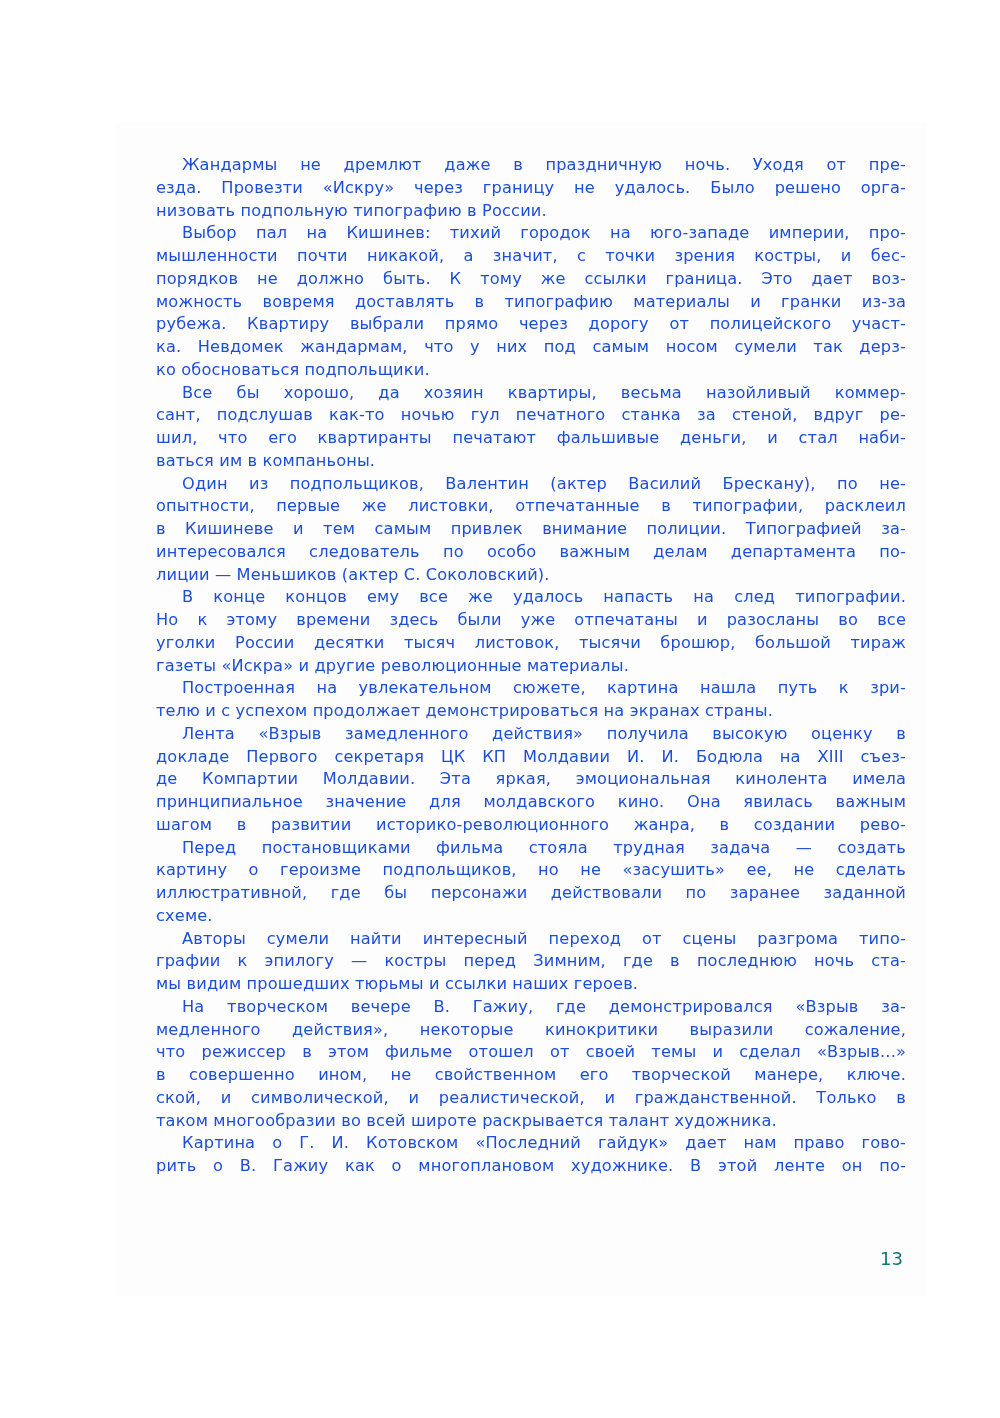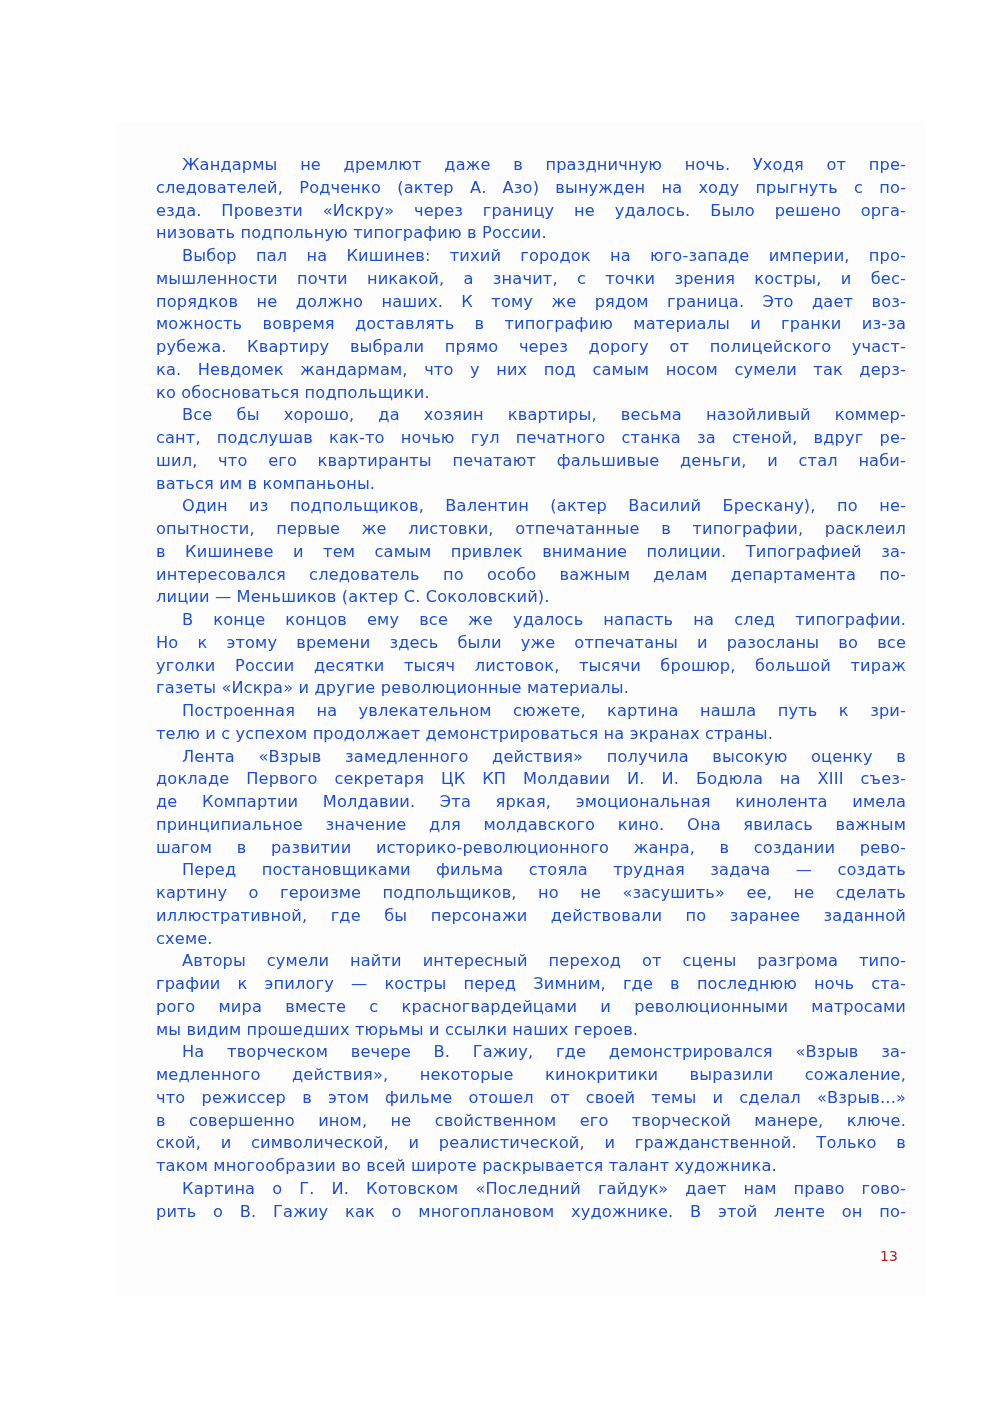--- a/index.html
+++ b/index.html
@@ -13,39 +13,38 @@
     font-family: "DejaVu Sans", sans-serif;
     font-size: 16.2px; line-height: 22.75px; color: #1d4ed8;
     letter-spacing: 0.15px;
   }
   .para { margin: 0; text-align: justify; }
   .line { display: block; white-space: nowrap; text-align: justify; text-align-last: justify; height: 22.75px; }
   .line.last { text-align-last: left; }
   .line.first { padding-left: 26px; }
   .page-number {
     position: absolute; left: 880px; top: 1248px;
-    font-family: "DejaVu Sans", sans-serif; font-size: 14px; color: #b91c1c;
+    font-family: "DejaVu Sans", sans-serif; font-size: 18px; color: #0f766e;
   }
 </style>
 </head>
 <body>
 
 <div class="page"></div>
 
 <div class="text" id="text-body">
     <div class="para">
       <span class="line first">Жандармы не дремлют даже в праздничную ночь.  Уходя от пре-</span>
-      <span class="line">следователей, Родченко (актер А. Азо) вынужден на ходу прыгнуть с по-</span>
       <span class="line">езда. Провезти «Искру» через границу не удалось. Было решено орга-</span>
       <span class="line last">низовать подпольную типографию в России.</span>
     </div>
     <div class="para">
       <span class="line first">Выбор пал на Кишинев: тихий городок на юго-западе империи, про-</span>
       <span class="line">мышленности почти никакой, а значит, с точки зрения костры, и бес-</span>
-      <span class="line">порядков не должно наших. К тому  же рядом граница.  Это дает воз-</span>
+      <span class="line">порядков не должно быть. К тому  же ссылки граница.  Это дает воз-</span>
       <span class="line">можность вовремя доставлять в типографию материалы и гранки из-за</span>
       <span class="line">рубежа. Квартиру выбрали прямо через дорогу от полицейского участ-</span>
       <span class="line">ка. Невдомек жандармам, что у них под самым носом сумели так дерз-</span>
       <span class="line last">ко обосноваться подпольщики.</span>
     </div>
     <div class="para">
       <span class="line first">Все бы хорошо, да хозяин квартиры, весьма назойливый коммер-</span>
       <span class="line">сант, подслушав как-то ночью гул печатного станка за стеной, вдруг ре-</span>
       <span class="line">шил, что его квартиранты печатают фальшивые деньги,  и стал  наби-</span>
       <span class="line last">ваться им в компаньоны.</span>
@@ -76,21 +75,20 @@
     </div>
     <div class="para">
       <span class="line first">Перед  постановщиками  фильма  стояла  трудная  задача — создать</span>
       <span class="line">картину о героизме подпольщиков, но не «засушить»  ее, не сделать</span>
       <span class="line">иллюстративной, где бы персонажи действовали по заранее заданной</span>
       <span class="line last">схеме.</span>
     </div>
     <div class="para">
       <span class="line first">Авторы сумели найти интересный переход от сцены разгрома типо-</span>
       <span class="line">графии к эпилогу — костры перед Зимним, где в последнюю ночь ста-</span>
-      <span class="line">рого мира вместе с красногвардейцами и революционными матросами</span>
       <span class="line last">мы видим прошедших тюрьмы и ссылки наших героев.</span>
     </div>
     <div class="para">
       <span class="line first">На творческом вечере В. Гажиу, где демонстрировался «Взрыв за-</span>
       <span class="line">медленного действия», некоторые кинокритики  выразили  сожаление,</span>
       <span class="line">что режиссер в этом фильме отошел от своей темы и сделал «Взрыв...»</span>
       <span class="line">в совершенно ином, не свойственном его творческой манере, ключе.</span>
       <span class="line">ской, и символической, и реалистической, и гражданственной. Только в</span>
       <span class="line last">таком многообразии во всей широте раскрывается талант художника.</span>
     </div>

